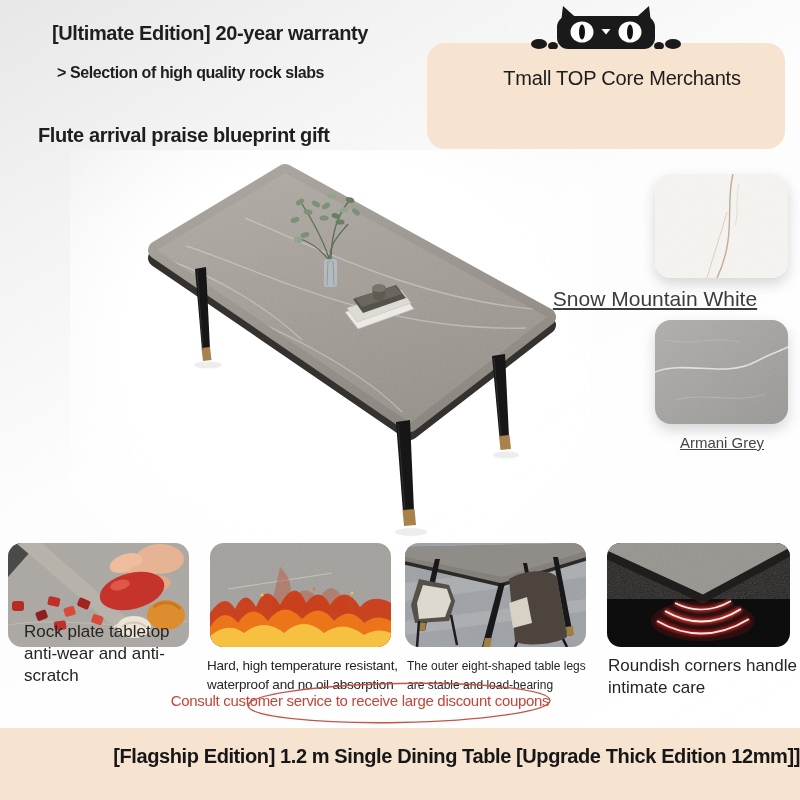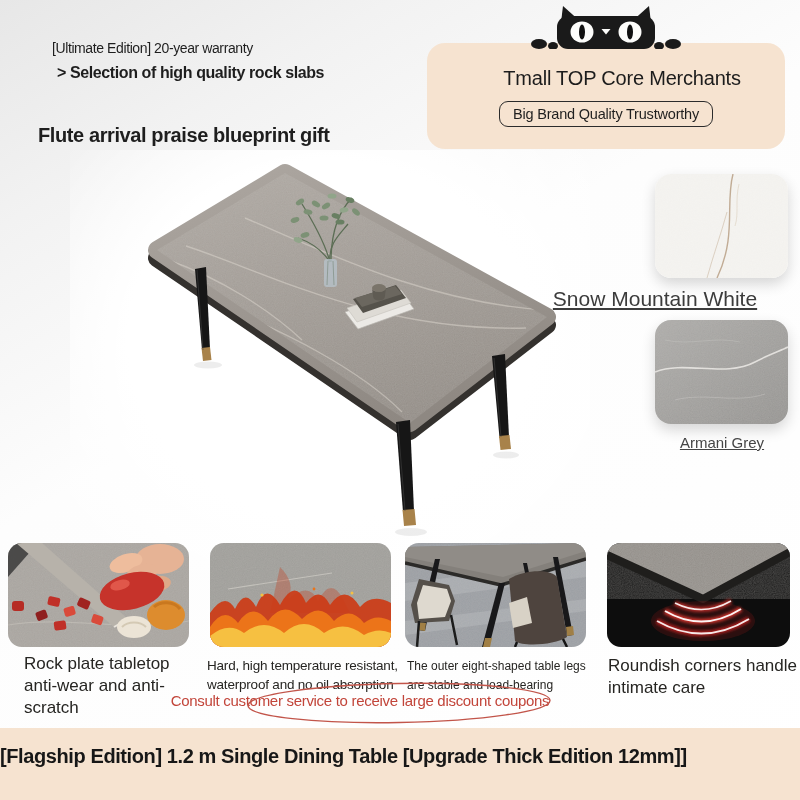--- a/index.html
+++ b/index.html
@@ -5,21 +5,21 @@
   * { margin:0; padding:0; box-sizing:border-box; }
   html,body { background:#fff; }
   .page {
     position:relative; width:800px; height:800px; overflow:hidden;
     font-family:"Liberation Sans","DejaVu Sans",sans-serif;
     background:linear-gradient(150deg,#e7e7e7 0%,#f2f2f2 18%,#fdfdfd 42%,#ffffff 100%);
   }
   .abs { position:absolute; }
   
   .promo-line { color:#1e1e1e; letter-spacing:-0.4px; white-space:nowrap;font-weight:bold; }
-  .p1 { left:52px; top:40px;  font-size:14px; font-weight:400; }
+  .p1 { left:52px; top:22px;  font-size:20px; font-weight:700; }
   .p2 { left:57px; top:64px;  font-size:16px; }
   .p3 { left:52px; top:95px;  font-size:14.5px; }
   .p4 { left:38px; top:124px; font-size:20px; }
   
   .tmall-card {
     left:427px; top:43px; width:358px; height:106px;
     background:#f6e3d0; border-radius:18px; text-align:center; z-index:1;
   }
   .tmall-title { margin-top:24px; font-size:20px; font-weight:500; color:#1c1c1c; letter-spacing:-0.2px;padding-left:32px; }
   .tmall-badge {
@@ -38,30 +38,30 @@
   .swatch svg { display:block; }
   .sw1 { left:655px; top:174px; }
   .sw2 { left:655px; top:320px; }
   .sw-label { text-align:center; color:#3c3c3c; white-space:nowrap;text-decoration:underline; }
   .sl1 { left:545px; top:287px; width:220px; font-size:21px; }
   .sl2 { left:622px; top:434px; width:200px; font-size:15px; color:#454545; }
   
   .feat-img { top:543px; width:181px; height:104px; border-radius:14px; overflow:hidden; }
   .f1 { left:8px; } .f2 { left:210px; } .f3 { left:405px; } .f4 { left:607px; width:183px; }
   .feat-cap { color:#262522; }
-  .cap1 { left:24px;  top:653px; width:182px; font-size:17px;   line-height:22px; }
+  .cap1 { left:24px;  top:621px; width:182px; font-size:17px;   line-height:22px; }
   .cap2 { left:207px; top:656px; width:200px; font-size:13.5px; line-height:19px; letter-spacing:-0.2px; }
   .cap3 { left:407px; top:657px; width:190px; font-size:12px; line-height:19px; }
   .cap4 { left:608px; top:655px; width:196px; font-size:17px;   line-height:22px; }
   
   .coupon-text { left:120px; top:692px; width:480px; text-align:center;
     font-size:15px; letter-spacing:-0.3px; color:#c2453a; white-space:nowrap; }
   .coupon-oval { left:245px; top:681px; width:308px; height:44px; }
   
-  .banner { left:0; top:728px; width:800px; height:72px; background:#f6e3d0; text-align:left; }
+  .banner { left:0; top:728px; width:800px; height:72px; background:#f6e3d0; text-align:right; }
   .banner-text { padding-top:17px; font-size:20px; font-weight:600; letter-spacing:-0.4px;
     color:#171717; white-space:nowrap; }
 </style>
 </head>
 <body>
 
 <div class="page">
 
   <svg width="0" height="0" style="position:absolute" aria-hidden="true">
     <defs>
@@ -74,21 +74,20 @@
       </filter>
     </defs>
   </svg>
 
   <div class="abs promo-line p1">[Ultimate Edition] 20-year warranty</div>
   <div class="abs promo-line p2">&gt; Selection of high quality rock slabs</div>
   <div class="abs promo-line p4">Flute arrival praise blueprint gift</div>
 
   <div class="abs tmall-card">
     <div class="tmall-title">Tmall TOP Core Merchants</div>
-    <div class="tmall-badge">Big Brand Quality Trustworthy</div>
   </div>
   <svg class="abs cat-svg" viewBox="0 0 156 46">
     <ellipse cx="11" cy="41" rx="8" ry="5" fill="#1a1a1a"></ellipse>
     <ellipse cx="25" cy="43" rx="5" ry="4" fill="#1a1a1a"></ellipse>
     <ellipse cx="145" cy="41" rx="8" ry="5" fill="#1a1a1a"></ellipse>
     <ellipse cx="131" cy="43" rx="5" ry="4" fill="#1a1a1a"></ellipse>
     <polygon points="31,36 35,3 54,20" fill="#1a1a1a"></polygon>
     <polygon points="125,36 121,3 102,20" fill="#1a1a1a"></polygon>
     <rect x="29" y="13" width="98" height="33" rx="11" fill="#1a1a1a"></rect>
     <ellipse cx="54" cy="29" rx="11.5" ry="10.5" fill="#fdfdfb"></ellipse>

